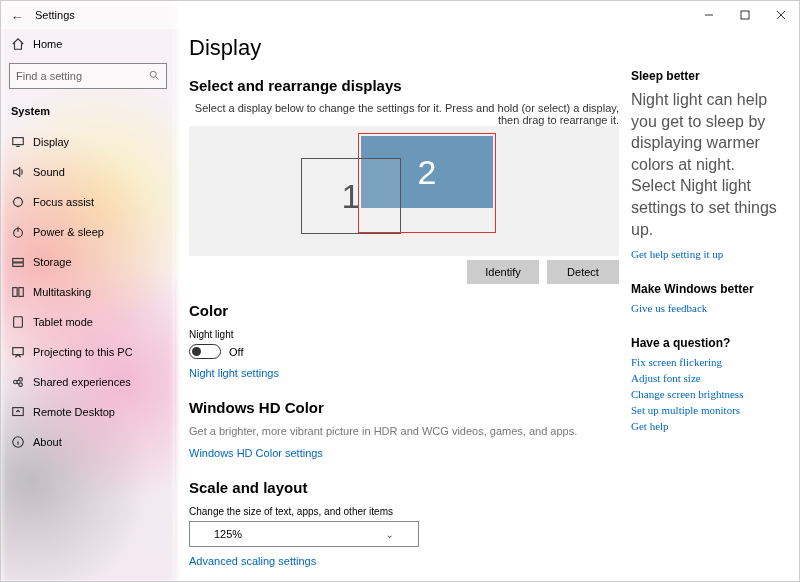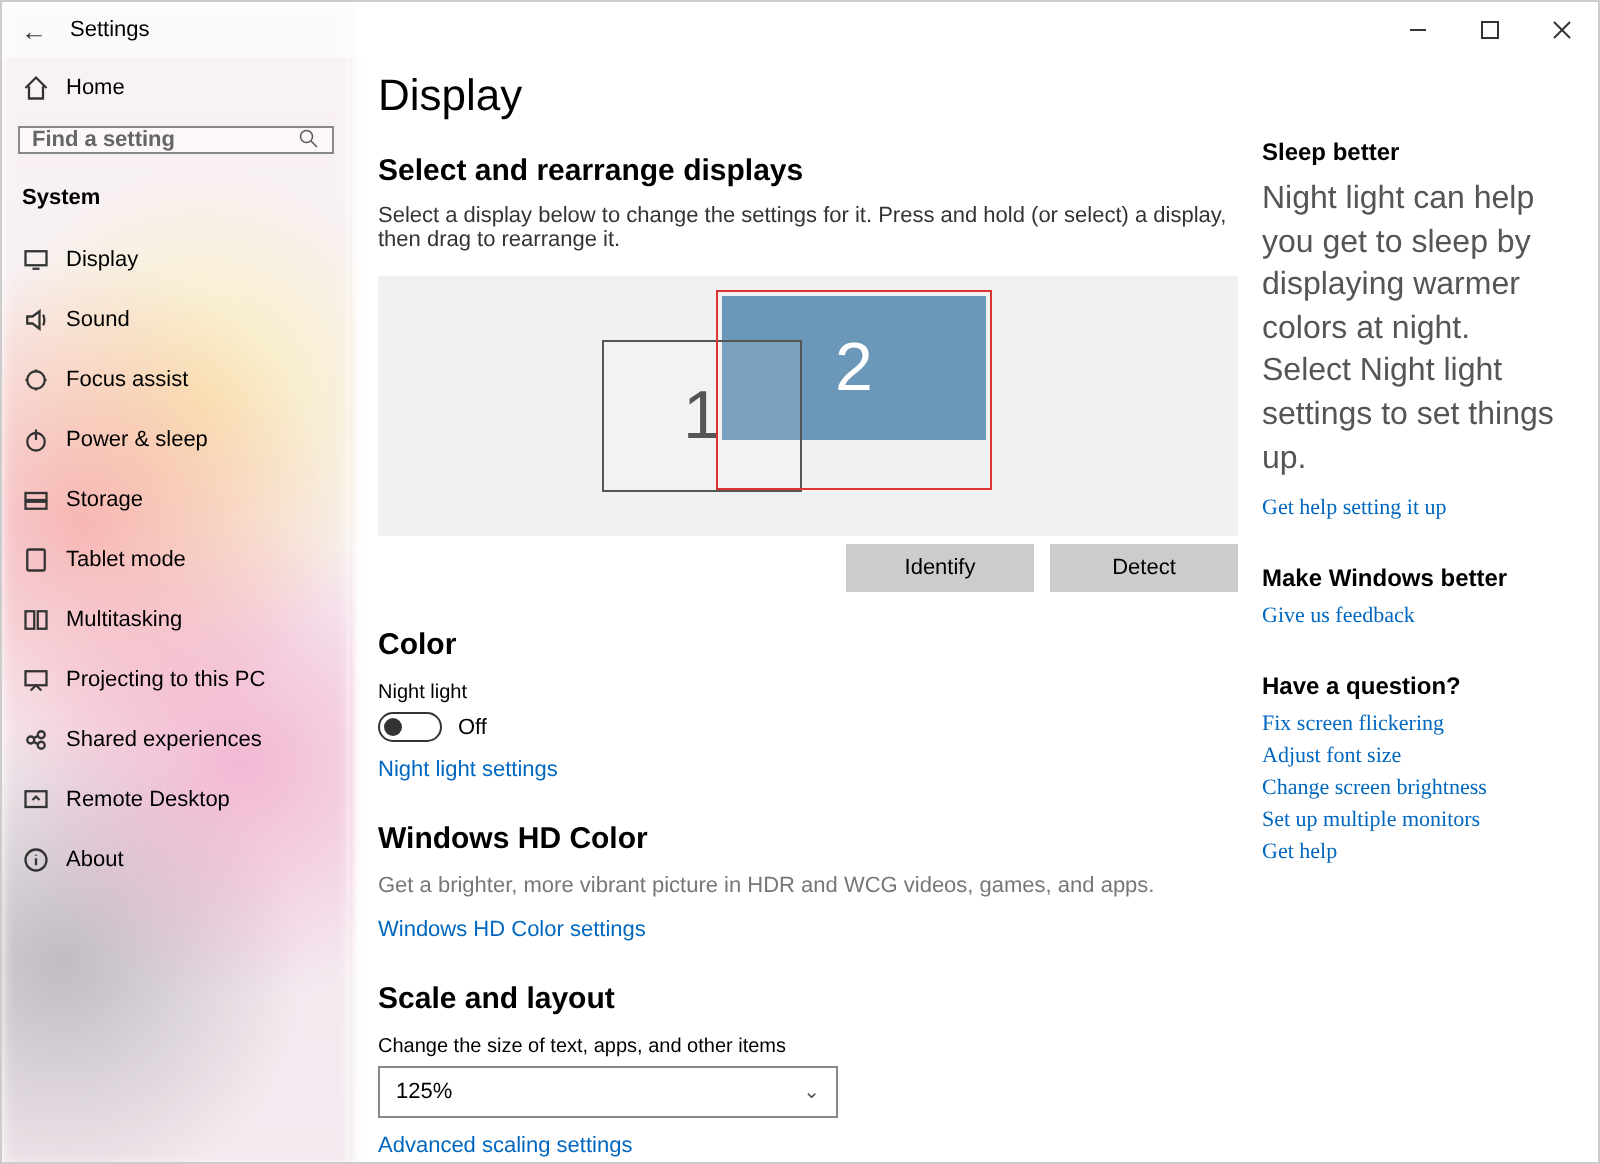--- a/index.html
+++ b/index.html
@@ -53,46 +53,46 @@
     background: rgba(255,255,255,0.45);
   }
   .home-row, .search-row, .nav-item {
     display:flex; align-items:center; height:30px; padding-left:10px;
     font-size:11px; cursor:pointer;
   }
   .home-row .icon, .nav-item .icon { width:22px; display:inline-flex; justify-content:flex-start; }
   .icon svg { width:14px; height:14px; stroke:#333; fill:none; stroke-width:1.3; }
   .search-row { padding:4px 8px 10px 8px; height:auto;}
   .searchbox {
-    width:100%; height:14px; border:1px solid #888; background:rgba(255,255,255,0.5);
-    display:flex; align-items:center; padding:0 6px; font-size:11px; color:#666; justify-content:space-between;font-weight:bold;
+    width:100%; height:26px; border:1px solid #888; background:rgba(255,255,255,0.5);
+    display:flex; align-items:center; padding:0 6px; font-size:11px; color:#666; justify-content:space-between;
   }
   .nav-heading { font-weight:600; font-size:11px; padding:6px 10px 10px 10px; }
   
   .main { flex:1; display:flex; padding:6px 0 0 14px; overflow:auto;}
   .content { width:430px; }
   .h1 { font-size:22px; font-weight:400; margin-bottom:16px;}
   .h2 { font-size:15px; font-weight:600; margin:10px 0 8px 0;}
-  .desc { font-size:11px; color:#333; margin-bottom:12px;}
+  .desc { font-size:11px; color:#333; margin-bottom:0;text-align:right;}
   .arrange {
     background:#f1f1f1; height:130px; position:relative; margin-bottom:4px;
   }
   .disp-box { position:absolute; display:flex; align-items:center; justify-content:center; font-size:34px; font-weight:300;}
   .disp1 { left:112px; top:32px; width:100px; height:76px; border:1px solid #555; color:#555; background:rgba(255,255,255,0.1); z-index:2;}
   .disp2 { left:172px; top:10px; width:132px; height:72px; background:#6b97b8; color:#fff; z-index:1;}
   .disp2-sel { position:absolute; left:169px; top:7px; width:138px; height:100px; border:1.5px solid #d33; z-index:3;}
   .arrange-btns { display:flex; justify-content:flex-end; gap:8px; margin-bottom:18px;}
-  .btn { background:#ccc; border:none; height:24px; width:94px; font-size:11px; cursor:pointer;}
+  .btn { background:#ccc; border:none; height:24px; width:72px; font-size:11px; cursor:pointer;}
   .field-label { font-size:10px; margin:10px 0 4px 0;}
   .toggle-row { display:flex; align-items:center; gap:8px; font-size:11px; margin-bottom:6px;}
   .toggle { width:32px; height:15px; border:1px solid #333; border-radius:8px; position:relative; background:#fff;}
   .toggle::after { content:''; position:absolute; width:9px; height:9px; border-radius:50%; background:#333; left:2px; top:2px;}
   .link { color:#0067c0; font-size:11px; cursor:pointer; display:inline-block; margin:2px 0 10px 0;}
   .muted { color:#777; font-size:11px; line-height:1.4; margin:2px 0 6px 0;}
-  .select { width:230px; height:26px; border:1px solid #888; display:flex; align-items:center; justify-content:space-between; padding:0 8px; font-size:11px; cursor:pointer; margin-bottom:6px;}
+  .select { width:230px; height:26px; border:1px solid #888; display:flex; align-items:center; justify-content:space-between; padding:0 24px; font-size:11px; cursor:pointer; margin-bottom:6px;}
   .select .chev { font-size:10px; color:#555;}
   
   .rail { width:170px; padding:34px 10px 0 12px;}
   .rail-h { font-size:12px; font-weight:600; margin-bottom:6px;}
   .rail-p { font-size:16px; color:#555; line-height:1.35; margin-bottom:8px;}
   .rail .link { margin:2px 0 4px 0; display:block;font-family:Liberation Serif, serif;}
   .rail-section { margin-bottom:22px;}
 </style>
 </head>
 <body>
@@ -185,33 +185,33 @@
             <svg viewBox="0 0 16 16">
               <rect x="2" y="4" width="12" height="4"></rect>
               <rect x="2" y="9" width="12" height="4"></rect>
             </svg>
           </span>
           <span>Storage</span>
         </div>
         <div class="nav-item">
           <span class="icon">
             <svg viewBox="0 0 16 16">
-              <rect x="3" y="2" width="10" height="12" rx="1"></rect>
-            </svg>
-          </span>
-          <span>Tablet mode</span>
-        </div>
-        <div class="nav-item">
-          <span class="icon">
-            <svg viewBox="0 0 16 16">
               <rect x="2" y="3" width="5" height="10"></rect>
               <rect x="9" y="3" width="5" height="10"></rect>
             </svg>
           </span>
           <span>Multitasking</span>
+        </div>
+        <div class="nav-item">
+          <span class="icon">
+            <svg viewBox="0 0 16 16">
+              <rect x="3" y="2" width="10" height="12" rx="1"></rect>
+            </svg>
+          </span>
+          <span>Tablet mode</span>
         </div>
         <div class="nav-item">
           <span class="icon">
             <svg viewBox="0 0 16 16">
               <rect x="2" y="3" width="12" height="8"></rect>
               <path d="M5 14l3-3 3 3"></path>
             </svg>
           </span>
           <span>Projecting to this PC</span>
         </div>

